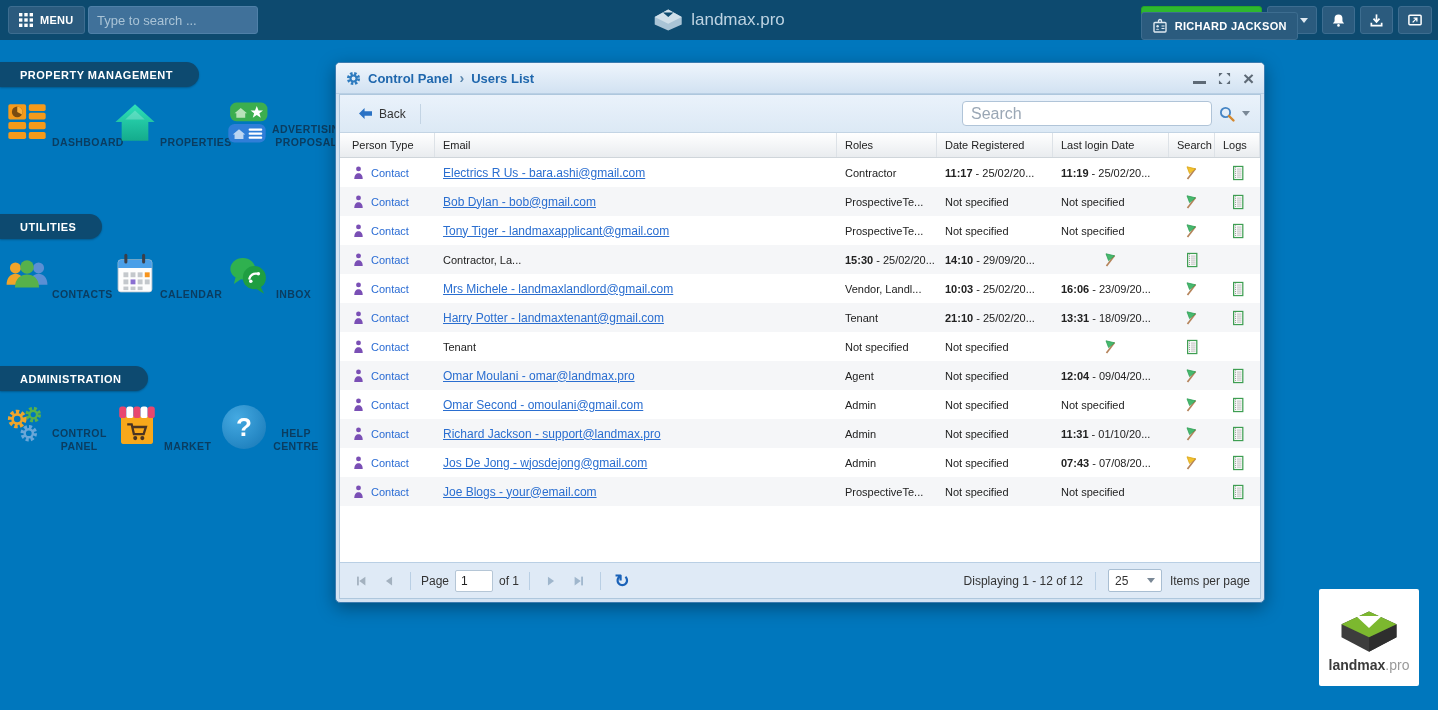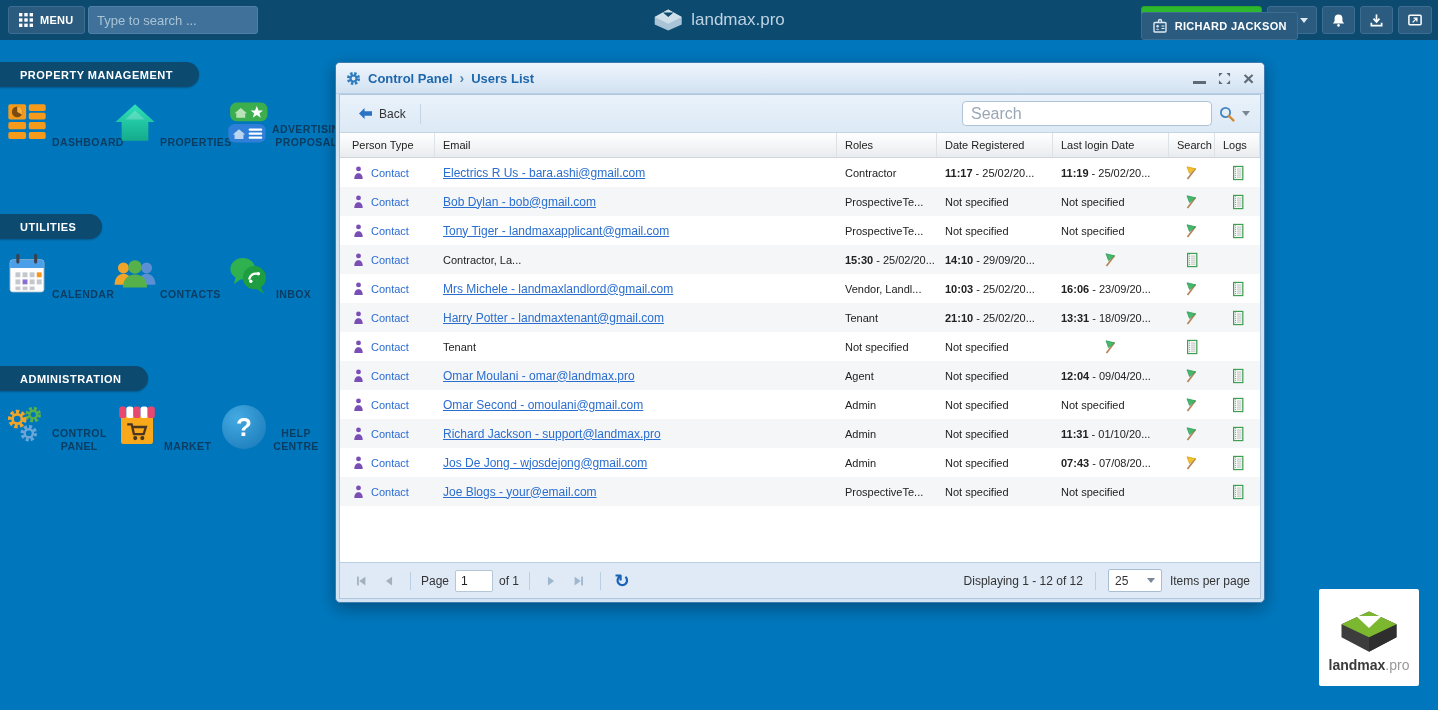--- a/index.html
+++ b/index.html
@@ -252,20 +252,33 @@
           </svg>
         </span>
         <span class="lbl">ADVERTISING PROPOSALS</span>
       </div>
     </div>
 
     <div class="section-pill">
       <span>UTILITIES</span>
     </div>
     <div class="side-items">
+      <div class="side-item">
+        <span class="ic">
+          <svg width="50" height="48" viewBox="0 0 54 54">
+            <circle cx="14" cy="19" r="6.2" fill="#f0a42a"></circle>
+            <path d="M4 38 c0-8.5 5-12.5 10-12.5 s10 4 10 12.5 z" fill="#f0a42a"></path>
+            <circle cx="40" cy="19" r="6.2" fill="#5b8fd4"></circle>
+            <path d="M30 38 c0-8.5 5-12.5 10-12.5 s10 4 10 12.5 z" fill="#5b8fd4"></path>
+            <circle cx="27" cy="18" r="7.6" fill="#57b14b"></circle>
+            <path d="M13.5 41 c0-10 6.5-14.5 13.5-14.5 s13.5 4.5 13.5 14.5 z" fill="#57b14b"></path>
+          </svg>
+        </span>
+        <span class="lbl">CONTACTS</span>
+      </div>
       <div class="side-item">
         <span class="ic">
           <svg width="50" height="48" viewBox="0 0 54 54">
             <rect x="8" y="10" width="38" height="36" rx="3" fill="#fdfdfd" stroke="#c9ced4"></rect>
             <path d="M8 13 a3 3 0 0 1 3-3 h32 a3 3 0 0 1 3 3 v6 H8 z" fill="#4a9fe8"></path>
             <rect x="15" y="3" width="3.4" height="11" rx="1.7" fill="#3a3f4a"></rect>
             <rect x="35" y="3" width="3.4" height="11" rx="1.7" fill="#3a3f4a"></rect>
             <g fill="#c4c8cc">
               <rect x="14" y="24" width="5.5" height="5.5"></rect>
                 <rect x="22" y="24" width="5.5" height="5.5"></rect>
@@ -279,33 +292,20 @@
             </g>
             <rect x="38" y="24" width="5.5" height="5.5" fill="#f7941d"></rect>
             <rect x="22" y="32" width="5.5" height="5.5" fill="#8a6fd1"></rect>
           </svg>
         </span>
         <span class="lbl">CALENDAR</span>
       </div>
       <div class="side-item">
         <span class="ic">
           <svg width="50" height="48" viewBox="0 0 54 54">
-            <circle cx="14" cy="19" r="6.2" fill="#f0a42a"></circle>
-            <path d="M4 38 c0-8.5 5-12.5 10-12.5 s10 4 10 12.5 z" fill="#f0a42a"></path>
-            <circle cx="40" cy="19" r="6.2" fill="#5b8fd4"></circle>
-            <path d="M30 38 c0-8.5 5-12.5 10-12.5 s10 4 10 12.5 z" fill="#5b8fd4"></path>
-            <circle cx="27" cy="18" r="7.6" fill="#57b14b"></circle>
-            <path d="M13.5 41 c0-10 6.5-14.5 13.5-14.5 s13.5 4.5 13.5 14.5 z" fill="#57b14b"></path>
-          </svg>
-        </span>
-        <span class="lbl">CONTACTS</span>
-      </div>
-      <div class="side-item">
-        <span class="ic">
-          <svg width="50" height="48" viewBox="0 0 54 54">
             <ellipse cx="20" cy="20" rx="14" ry="12" fill="#2fb14f"></ellipse>
             <path d="M12 29 L10 37 L19 31 Z" fill="#2fb14f"></path>
             <circle cx="33" cy="30" r="13" fill="#1f9e41"></circle>
             <path d="M40 40 L44 48 L34 42 Z" fill="#1f9e41"></path>
             <path d="M27.5 31 a7 7 0 0 1 8-5.5" fill="none" stroke="#fff" stroke-width="2.6" stroke-linecap="round"></path>
             <circle cx="29" cy="34" r="2" fill="#fff"></circle>
             <circle cx="37.5" cy="25.5" r="2" fill="#fff"></circle>
           </svg>
         </span>
         <span class="lbl">INBOX</span>

